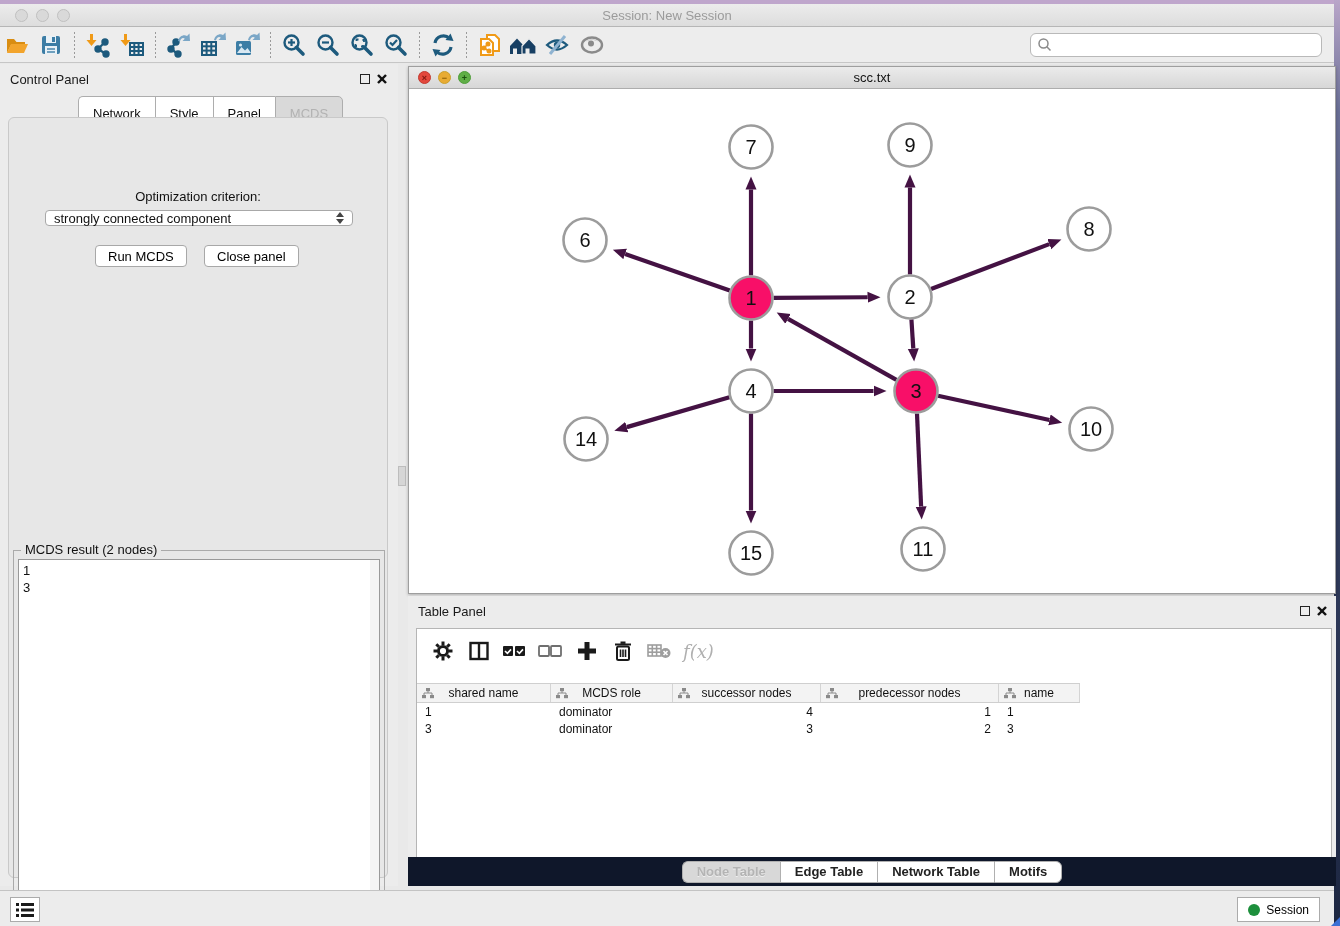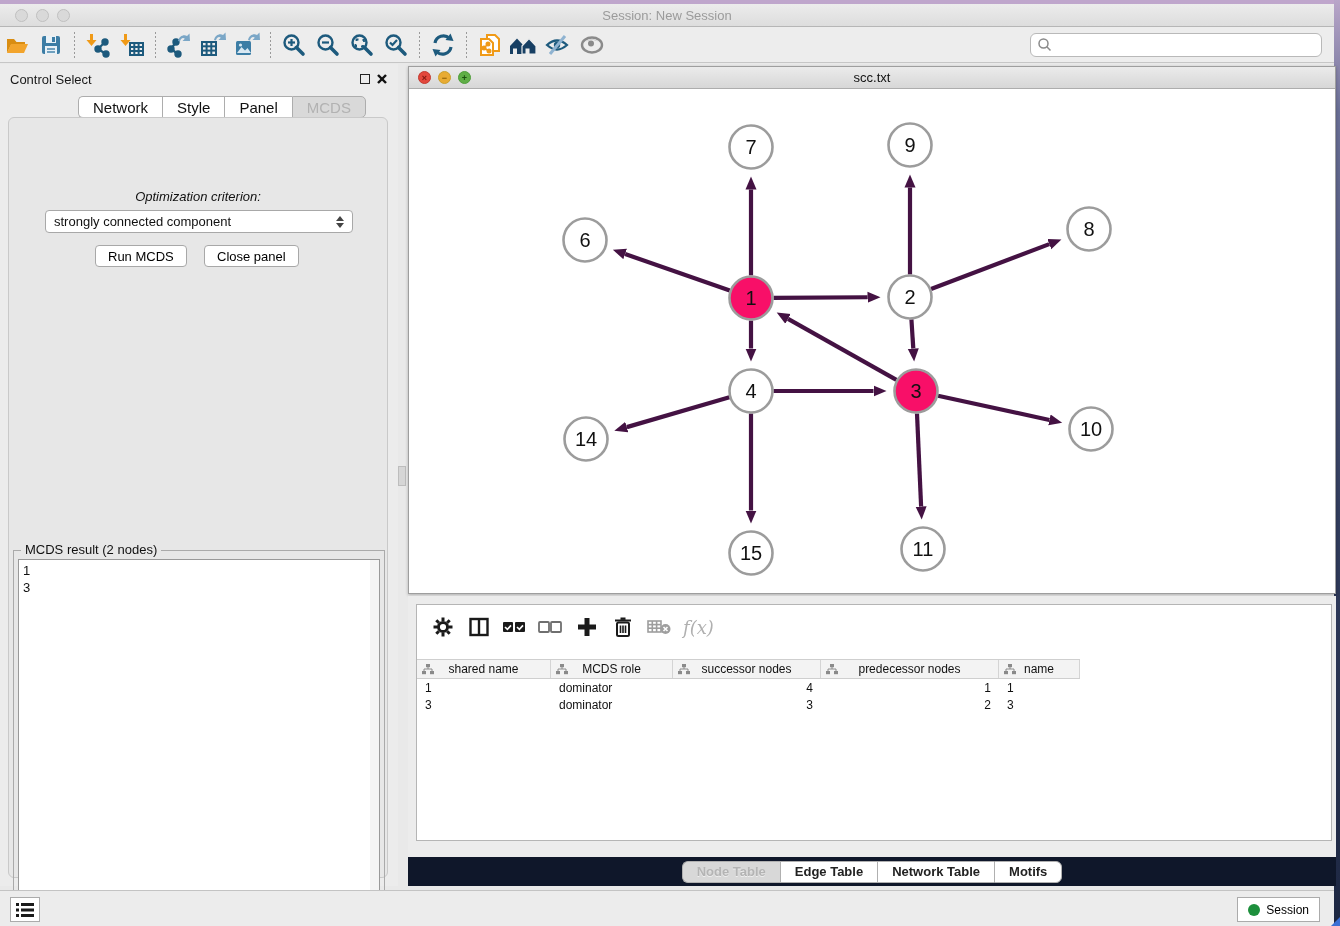--- a/index.html
+++ b/index.html
@@ -29,29 +29,29 @@
   .searchbox { position:absolute; right:12px; top:6px; width:292px; height:24px;
     background:#fff; border:1px solid #b9b9b9; border-radius:6px; display:flex; align-items:center; padding-left:6px; }
   .searchbox input { border:none; outline:none; flex:1; font-size:12px; background:transparent; }
 
   
   .cpanel { position:absolute; left:0; top:64px; width:398px; height:822px; background:#ececec; }
   .panel-title { position:absolute; left:10px; top:8px; font-size:13px; color:#1a1a1a; }
   .wicon-float { position:absolute; width:10px; height:10px; border:1.6px solid #222; top:10px; }
   .wicon-x { position:absolute; top:9px; width:12px; height:12px; }
   .cp-tabs { position:absolute; left:78px; top:32px; display:flex; }
-  .cp-tab { height:22px; padding:4px 14px; border:1px solid #adadad; border-right-width:0;
-    background:#fff; display:flex; align-items:center; font-size:15px; }
+  .cp-tab { height:22px; padding:16px 14px; border:1px solid #adadad; border-right-width:0;
+    background:#fff; display:flex; align-items:center; font-size:13px; }
   .cp-tab:first-child { border-top-left-radius:5px; border-bottom-left-radius:5px; }
   .cp-tab:last-child { border-right-width:1px; border-top-right-radius:5px; border-bottom-right-radius:5px; }
   .cp-tab.sel { background:#d9d9d9; color:#b2b2b2; }
   .cp-body { position:absolute; left:8px; top:53px; width:380px; height:761px;
     background:#e7e7e7; border:1px solid #c9c9c9; border-radius:6px; }
-  .opt-label { position:absolute; width:100%; text-align:center; top:71px;font-style:italic; }
-  .combo { position:absolute; left:36px; top:92px; width:308px; height:23px; background:#fff;
+  .opt-label { position:absolute; width:100%; text-align:center; top:71px; }
+  .combo { position:absolute; left:36px; top:92px; width:308px; height:16px; background:#fff;
     border:1px solid #a8a8a8; border-radius:4px; display:flex; align-items:center; padding:0 8px; font-size:13px; }
   .combo .chev { margin-left:auto; display:flex; flex-direction:column; gap:2px; }
   .combo .chev i { width:0; height:0; border-left:4px solid transparent; border-right:4px solid transparent; }
   .combo .chev i.up { border-bottom:5px solid #444; }
   .combo .chev i.dn { border-top:5px solid #444; }
   .btn { position:absolute; top:127px; height:22px; background:#fff; border:1px solid #a8a8a8;
     border-radius:4px; font-size:13px; font-family:"Liberation Sans",sans-serif; padding:0 12px; }
   .fieldset { position:absolute; left:4px; top:424px; width:372px; height:381px; }
   .fs-border { position:absolute; left:0; top:8px; right:0; bottom:0; border:1px solid #aaa; }
   .fs-legend { position:absolute; left:8px; top:0; background:#e7e7e7; padding:0 4px; font-size:13px; }
@@ -73,21 +73,21 @@
   .light { position:absolute; top:4px; width:13px; height:13px; border-radius:50%;
     display:flex; align-items:center; justify-content:center; font-size:9px; font-weight:bold; }
   .light.red { background:#e3483d; border:1px solid #c23a30; color:#7e1710; }
   .light.yel { background:#e8ab33; border:1px solid #caa12d; color:#8a5d05; }
   .light.grn { background:#5fae46; border:1px solid #4f9d3a; color:#1c5210; }
   .netbar .ttl { position:absolute; width:100%; text-align:center; top:3px; color:#111; }
   .canvas { position:absolute; left:0; top:22px; width:926px; height:504px; background:#fff; }
 
   
   .tpanel { position:absolute; left:408px; top:596px; width:928px; height:290px; background:#ececec; }
-  .tp-box { position:absolute; left:8px; top:8px; width:916px; height:237px; background:#fff; border:1px solid #b5b5b5; }
+  .tp-box { position:absolute; left:8px; top:32px; width:916px; height:237px; background:#fff; border:1px solid #b5b5b5; }
   .tp-toolbar { position:absolute; left:0; top:0; right:0; height:44px; display:flex; align-items:center; padding-left:10px; gap:4px; background:#fff; }
   .tp-toolbar .tbtn { width:32px; }
   .fx { font-family:"DejaVu Serif", serif; font-style:italic; font-size:18px; color:#b0b0b0; padding-left:4px; }
   .thead { position:absolute; left:0; top:54px; height:20px; display:flex; background:#f3f3f3;
     border-top:1px solid #cfcfcf; border-bottom:1px solid #cfcfcf; }
   .th { display:flex; align-items:center; justify-content:center; gap:5px; font-size:12px;
     border-right:1px solid #d4d4d4; position:relative; }
   .th .sicon { position:absolute; left:5px; }
   .trow { position:absolute; left:0; height:17px; display:flex; font-size:12px; }
   .td { padding:1px 8px; overflow:hidden; white-space:nowrap; }
@@ -277,21 +277,21 @@
     <div class="searchbox">
       <svg width="16" height="16" viewBox="0 0 16 16">
         <circle cx="6.5" cy="6.5" r="4.5" fill="none" stroke="#8a8a8a" stroke-width="1.5"></circle>
         <line x1="9.8" y1="9.8" x2="13.5" y2="13.5" stroke="#8a8a8a" stroke-width="1.5"></line>
       </svg>
       <input placeholder="" style="">
     </div>
   </div>
 
   <div class="cpanel">
-    <div class="panel-title">Control Select</div>
+    <div class="panel-title">Control Panel</div>
     <span class="wicon-float" style="left:360px"></span>
     <svg class="wicon-x" style="left:376px" viewBox="0 0 12 12">
       <line x1="2" y1="2" x2="10" y2="10" stroke="#111" stroke-width="2.4"></line>
       <line x1="10" y1="2" x2="2" y2="10" stroke="#111" stroke-width="2.4"></line>
     </svg>
     <div class="cp-tabs">
       <div class="cp-tab">Network</div>
       <div class="cp-tab">Style</div>
       <div class="cp-tab">Panel</div>
       <div class="cp-tab sel">MCDS</div>

